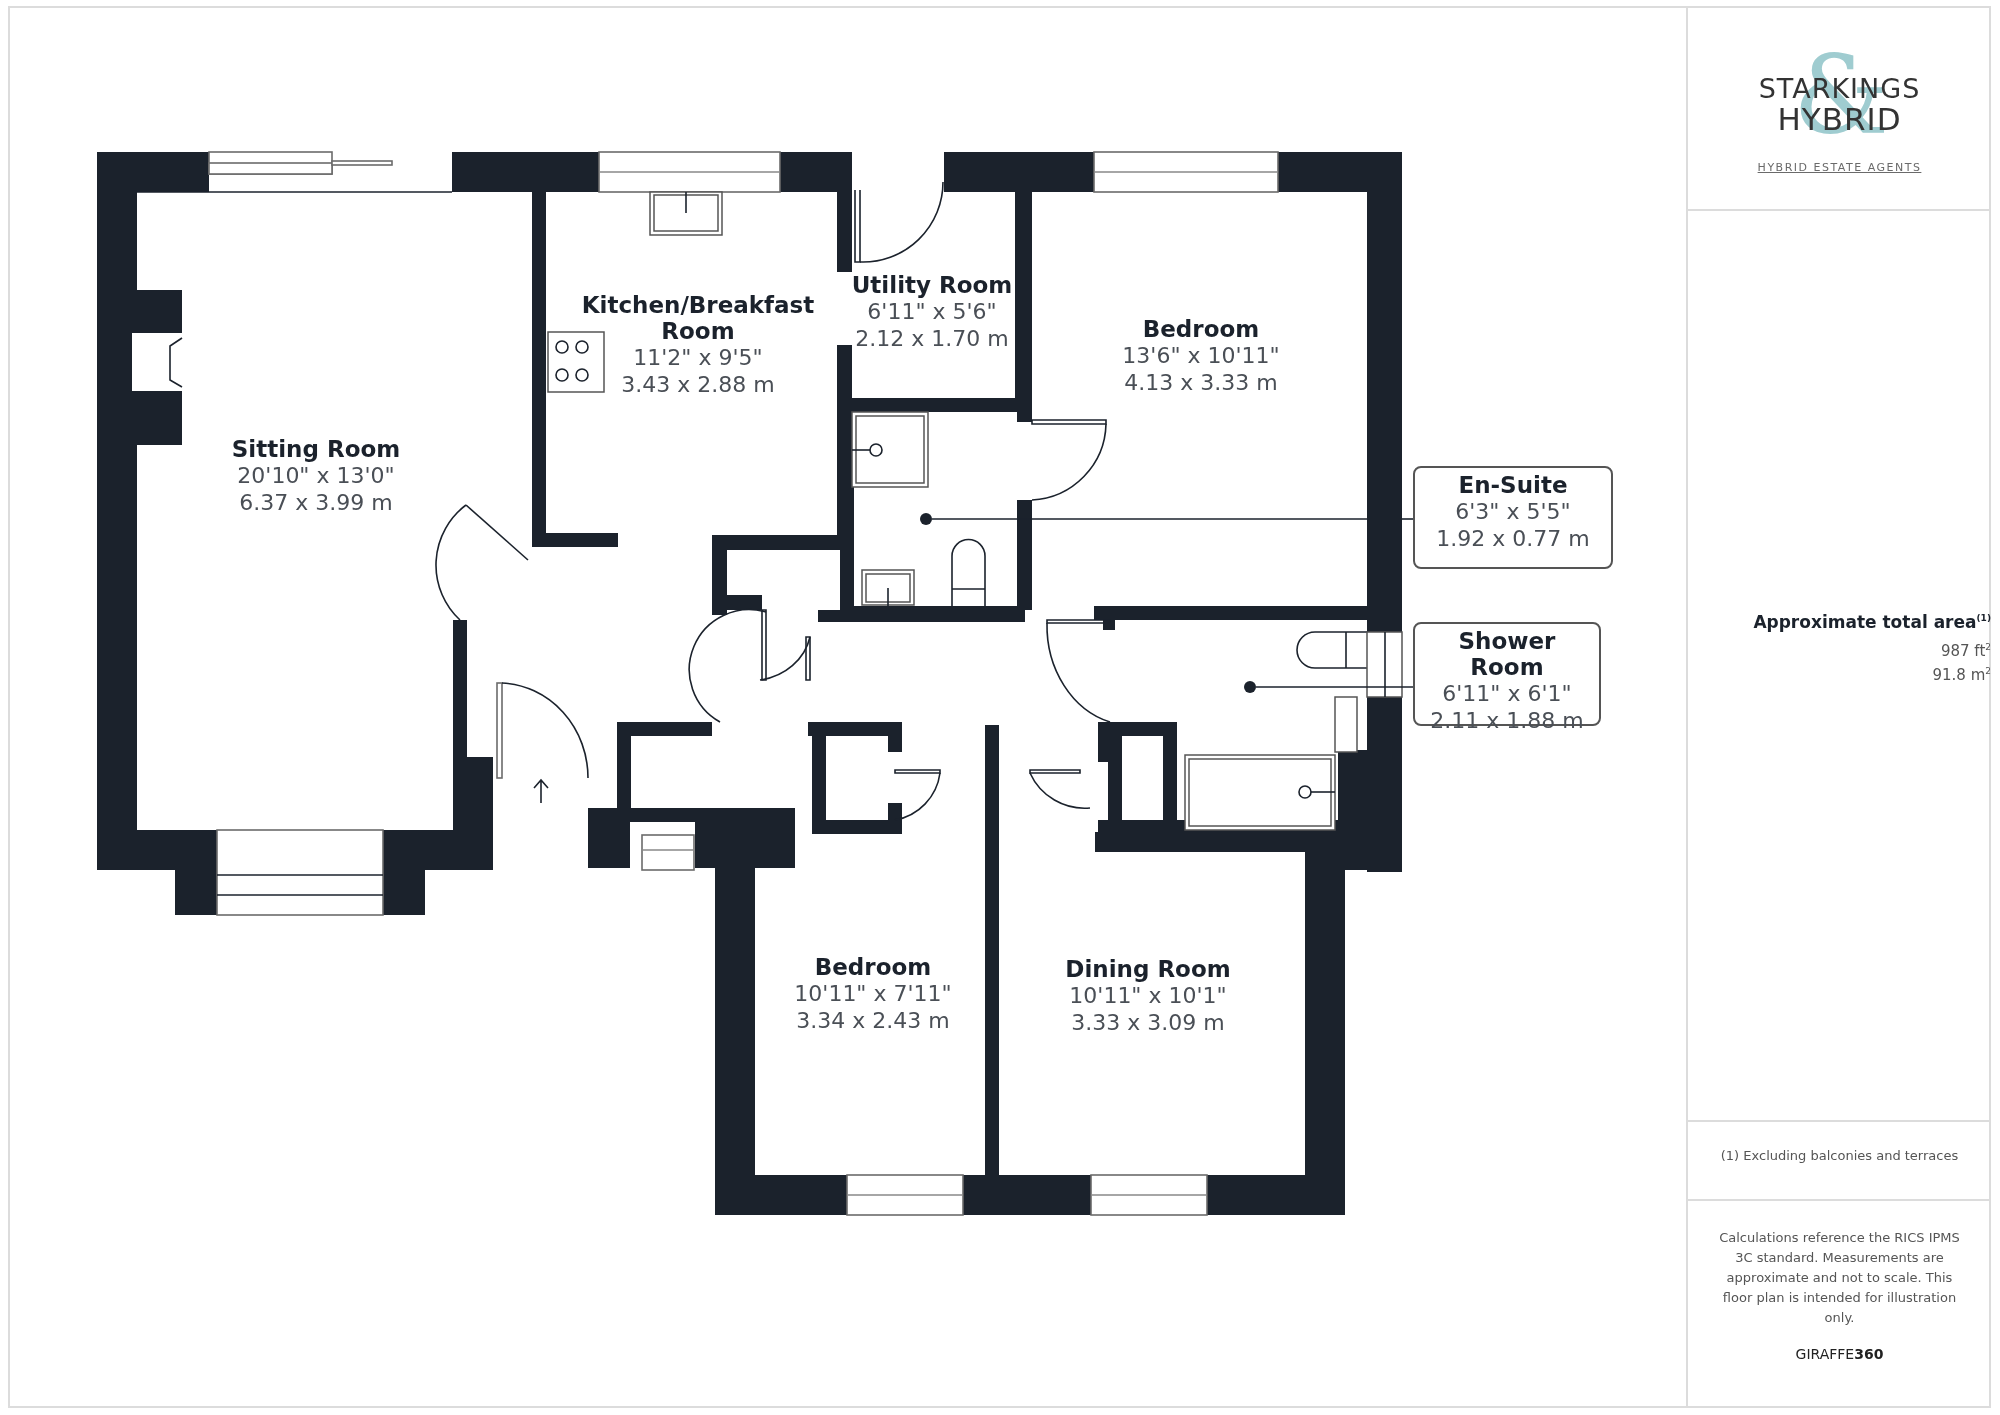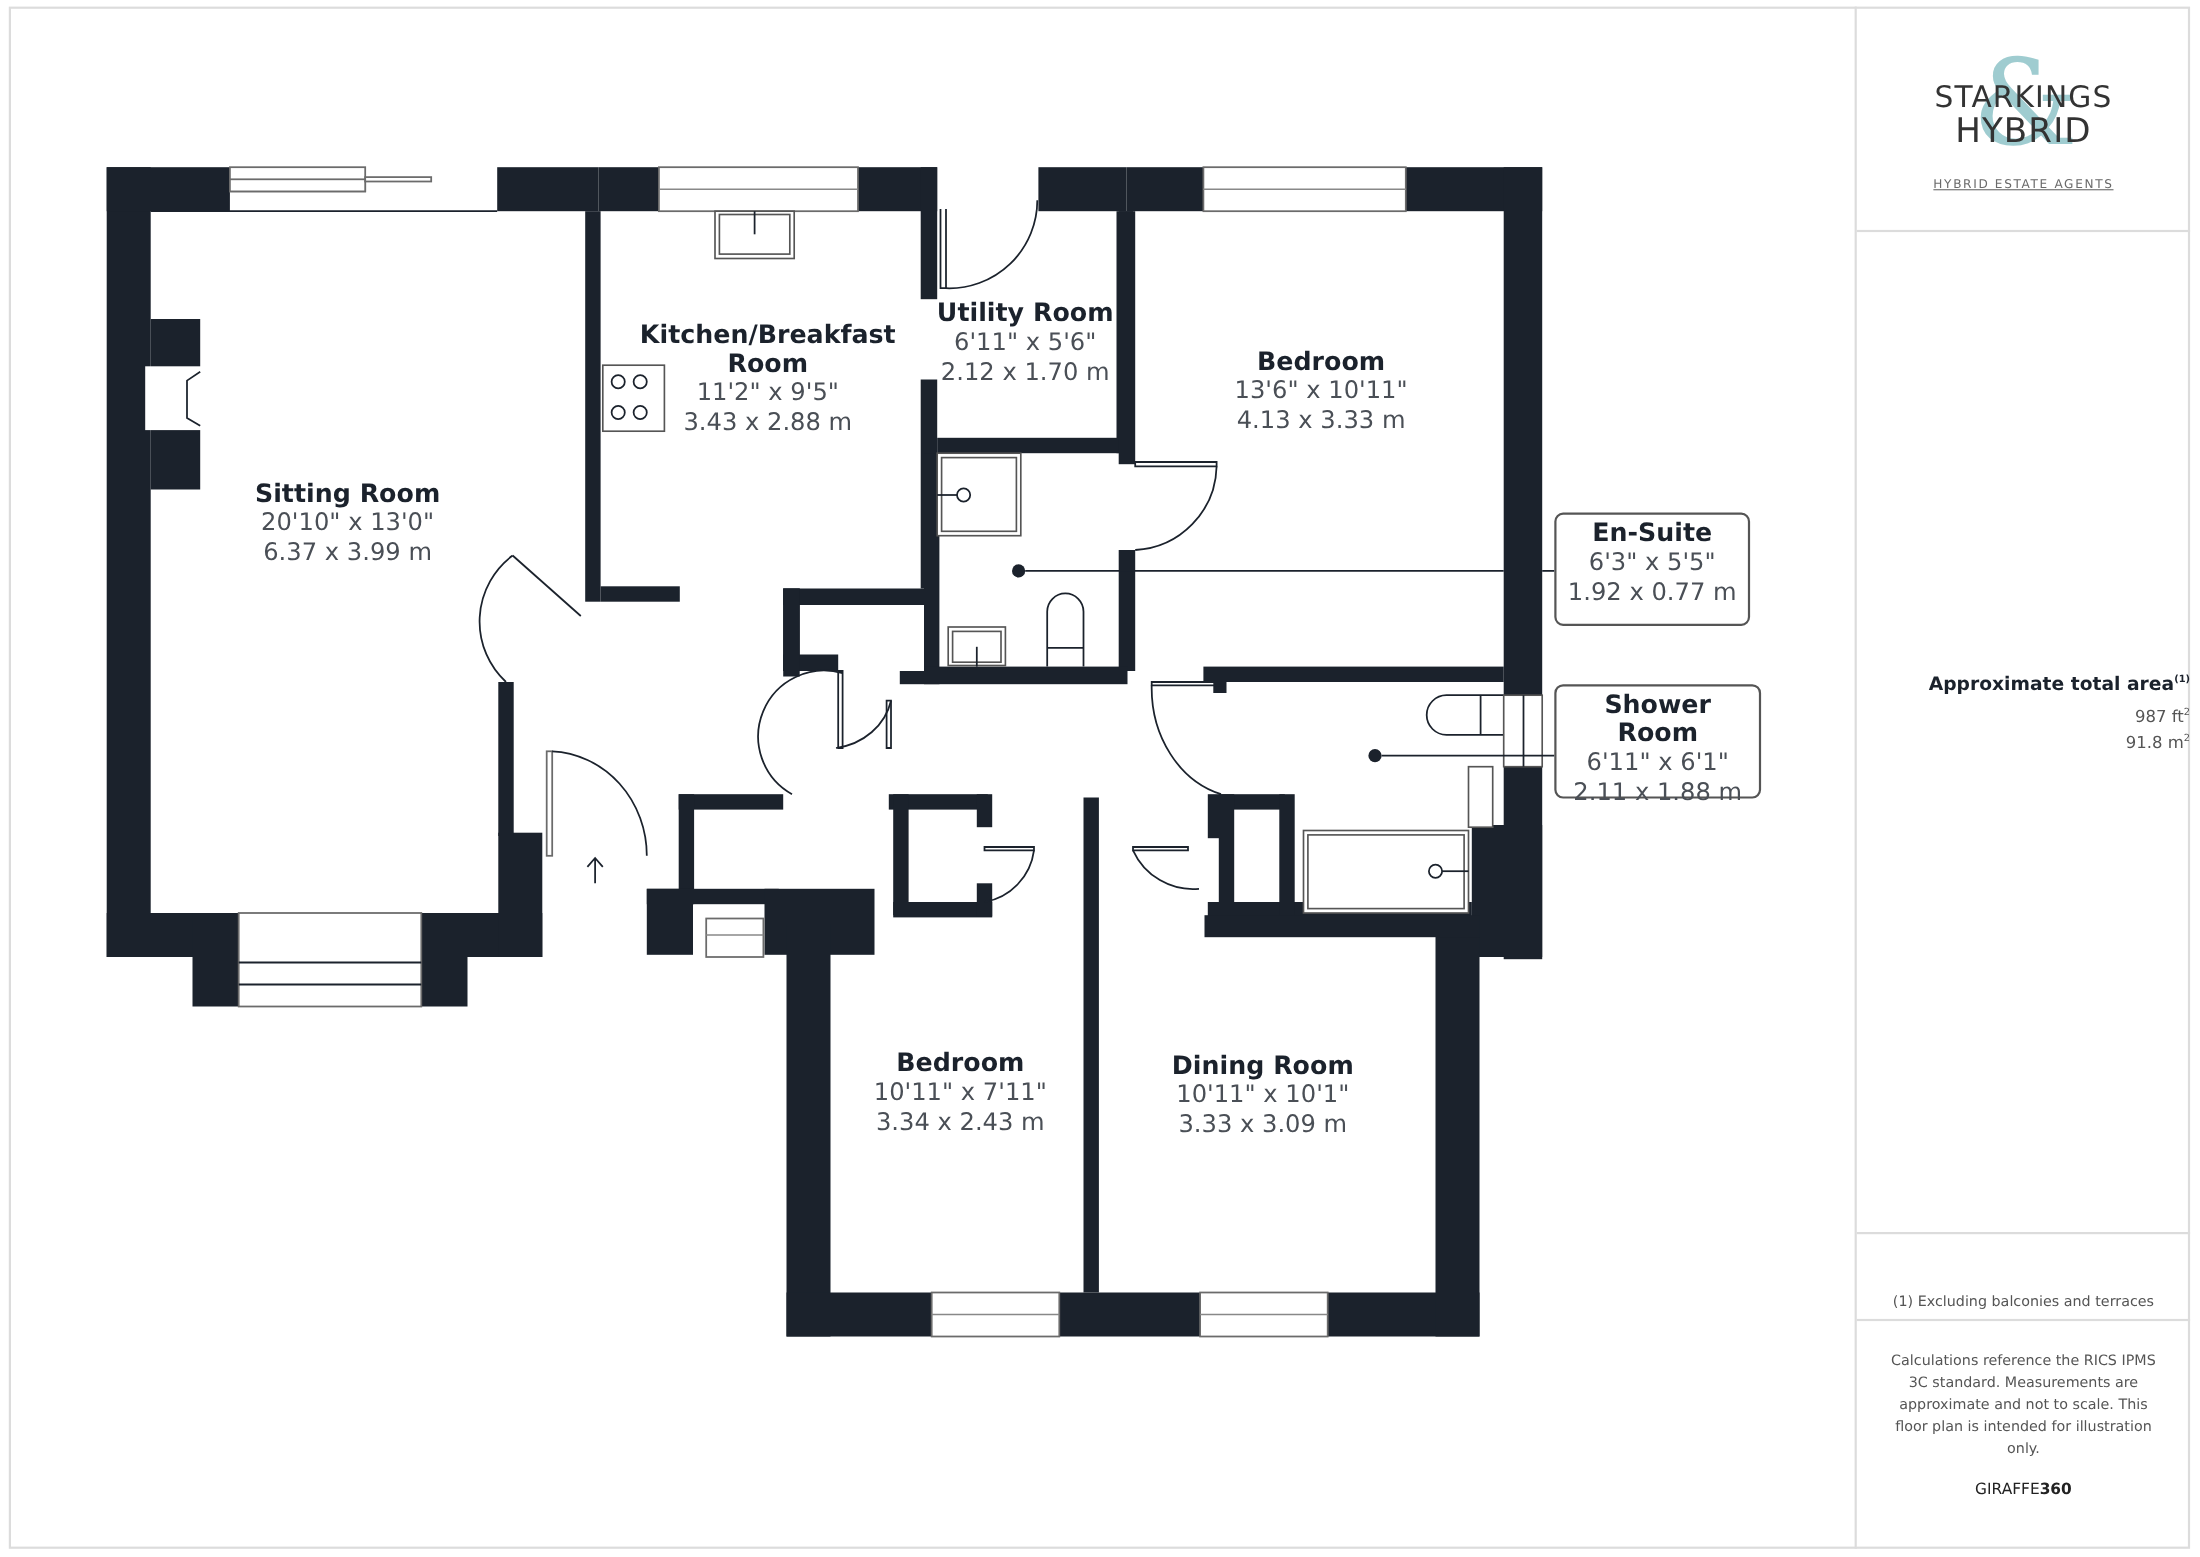--- a/index.html
+++ b/index.html
@@ -23,21 +23,21 @@
   .panel-div { position:absolute; left:1688px; width:303px; height:2px; background:#dcdcdc; }
   .logo { position:absolute; left:1688px; top:8px; width:303px; height:201px; }
   .logo-amp { position:absolute; left:105px; top:32px; font-size:108px; color:#8fc4c8; font-family:"DejaVu Serif", serif; line-height:110px; opacity:0.85; }
   .logo-t1 { position:absolute; left:0; width:303px; text-align:center; font-size:27px; color:#333; letter-spacing:1px; }
   .logo-sub { position:absolute; left:0; width:303px; top:153px; text-align:center; font-size:11px; color:#6a6a6a; letter-spacing:1.5px;text-decoration:underline; }
   .area { position:absolute; left:1688px; top:612px; width:303px; text-align:right; }
   .area-title { font-weight:bold; font-size:17px; color:#1b222c; }
   .area-title sup { font-size:9px; }
   .area-val { font-size:15px; color:#555; margin-top:10px; }
   .area-val sup { font-size:9px; }
-  .footnote { position:absolute; left:1688px; top:1148px; width:303px; text-align:center; font-size:13px; color:#555;margin-top:28px; }
+  .footnote { position:absolute; left:1688px; top:1148px; width:303px; text-align:center; font-size:13px; color:#555; }
   .disclaimer { position:absolute; left:1718px; top:1228px; width:243px; text-align:center; font-size:13px; color:#555; line-height:20px; }
   .brand { position:absolute; left:1688px; top:1346px; width:303px; text-align:center; font-size:14px; color:#222; }
   .brand b { font-weight:bold; }
 </style>
 </head>
 <body>
 
 <div class="frame"></div>
 
 <svg class="plan" viewBox="0 0 2000 1415" xmlns="http://www.w3.org/2000/svg">
@@ -210,21 +210,21 @@
   <div class="room-dim">6'11" x 5'6"</div>
   <div class="room-dim">2.12 x 1.70 m</div>
 </div>
 
 <div class="room-label" style="left:1201px; top:316px;">
   <div class="room-name">Bedroom</div>
   <div class="room-dim">13'6" x 10'11"</div>
   <div class="room-dim">4.13 x 3.33 m</div>
 </div>
 
-<div class="callout" style="left:1413px; top:466px; width:178px; height:103px;">
+<div class="callout" style="left:1413px; top:466px; width:200px; height:103px;">
   <div class="room-name">En-Suite</div>
   <div class="room-dim">6'3" x 5'5"</div>
   <div class="room-dim">1.92 x 0.77 m</div>
 </div>
 
 <div class="callout" style="left:1413px; top:622px; width:188px; height:104px;">
   <div class="room-name">Shower Room</div>
   <div class="room-dim">6'11" x 6'1"</div>
   <div class="room-dim">2.11 x 1.88 m</div>
 </div>

